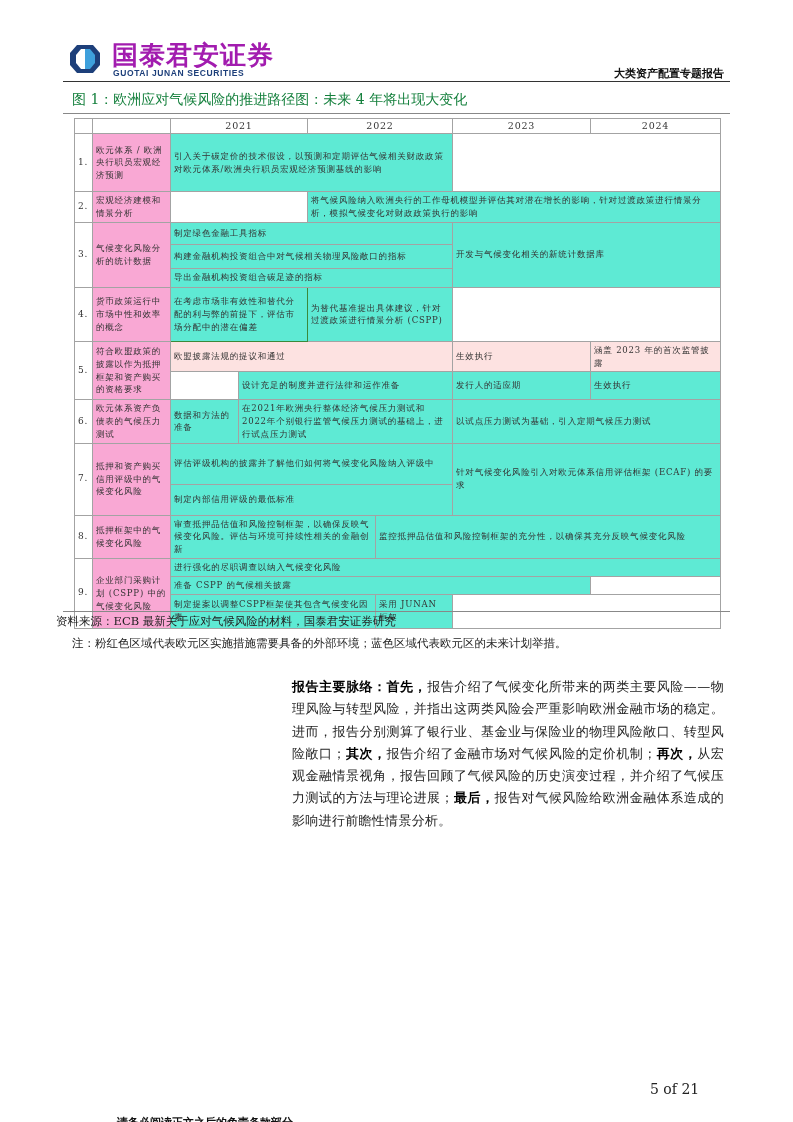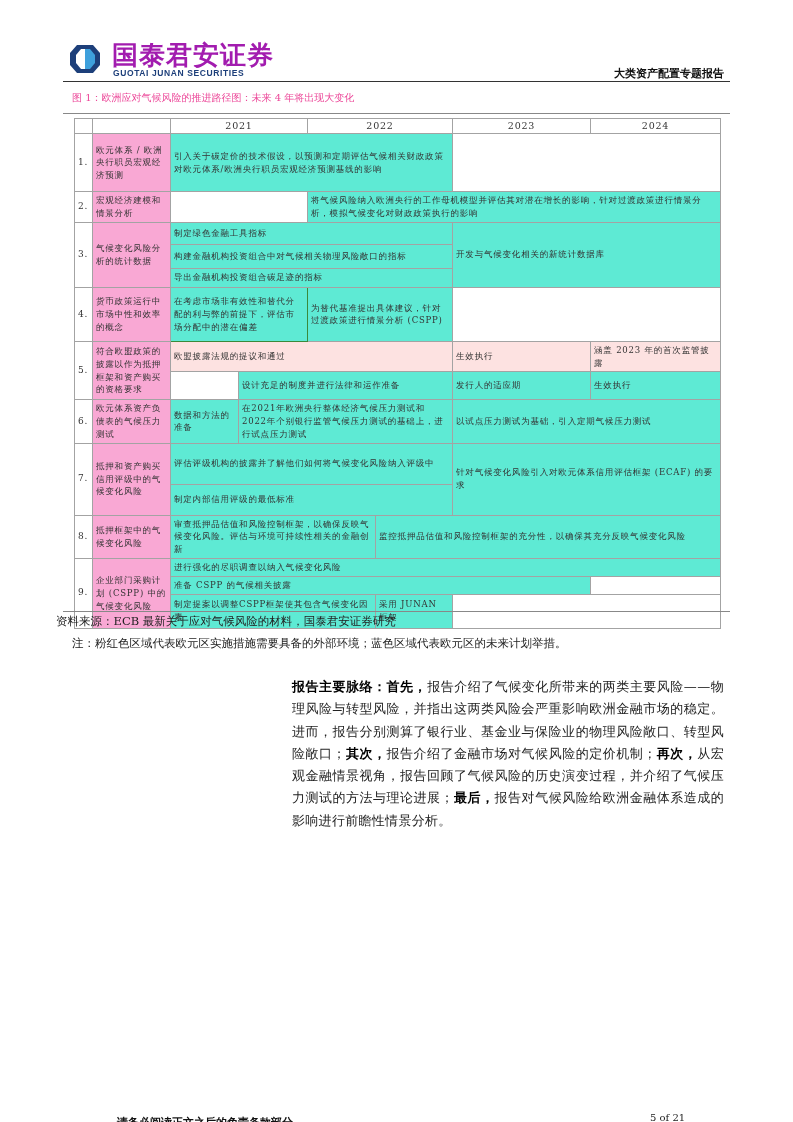--- a/index.html
+++ b/index.html
@@ -4,21 +4,21 @@
 <style>
   html, body { margin:0; padding:0; background:#ffffff; }
   body { width:793px; height:1122px; position:relative; overflow:hidden;
          font-family:"DejaVu Serif","Liberation Serif",serif; color:#222; }
   .abs { position:absolute; }
   .logo { left:67px; top:43px; width:36px; height:32px; }
   .brand-cn { left:112px; top:38px; font-family:"DejaVu Sans","Liberation Sans",sans-serif; font-size:26px; font-weight:bold; color:#a21caf; letter-spacing:1px; }
   .brand-en { left:113px; top:68px; font-family:"Liberation Sans","DejaVu Sans",sans-serif; font-size:8.5px; font-weight:bold; color:#1d3f7a; letter-spacing:0.6px; }
   .report-type { right:69px; top:66px; font-size:11px; font-weight:bold; color:#111; }
   .hr-top { left:63px; top:81px; width:667px; height:1px; background:#333; }
-  .fig-title { left:72px; top:91px; font-size:10px; color:#ec4899; }
+  .fig-title { left:72px; top:91px; font-size:14px; color:#15803d; }
   .hr-fig { left:63px; top:113px; width:667px; height:1px; background:#888; }
 
   table.roadmap { position:absolute; left:74px; top:118px; border-collapse:collapse;
                   table-layout:fixed; width:646px; font-size:8.5px; }
   table.roadmap td { border:1px solid #a3a3a3; padding:2px 3px; vertical-align:middle; line-height:1.5; letter-spacing:0.8px; color:#333; }
   td.num { background:#fff; font-size:9px; padding-left:2px; }
   td.lbl { background:#f9a8d4; color:#444; }
   td.blue { background:#5eead4; }
   td.pink { background:#fde2e1; }
   td.white { background:#fff; }
@@ -26,21 +26,21 @@
   tr.hdr td { text-align:center; font-size:9.5px; height:11px; padding:0; }
 
   .source { left:56px; top:614px; font-size:11.5px; color:#222;text-align:center; }
   .note { left:72px; top:636px; font-size:11.5px; color:#222; }
   .hr-src { left:63px; top:611px; width:667px; height:1px; background:#888; }
 
   .summary { left:292px; top:676px; width:432px; font-size:13px; line-height:22.3px; color:#222; text-align:justify; letter-spacing:0.3px; }
   .summary b { font-weight:bold; color:#000; }
 
   .footer-left { left:117px; top:1068px; font-size:11px; font-weight:bold; color:#111;margin-top:47px; }
-  .footer-right { left:650px; top:1112px; font-size:10px; color:#222; }
+  .footer-right { left:650px; top:1081px; font-size:14px; color:#222; }
 </style>
 </head>
 <body>
 
 <svg class="abs logo" viewBox="0 0 36 32">
   <polygon points="10,2 18,2 18,30 10,30 3,22 3,10" fill="#1d3f7a"></polygon>
   <polygon points="18,2 26,2 33,10 33,22 26,30 18,30" fill="#1d3f7a"></polygon>
   <polygon points="14,6 18,6 18,26 14,26 9,20 9,12" fill="#ffffff"></polygon>
   <polygon points="18,6 23,6 28,12 28,20 23,26 18,26" fill="#3ea0dc"></polygon>
 </svg>

